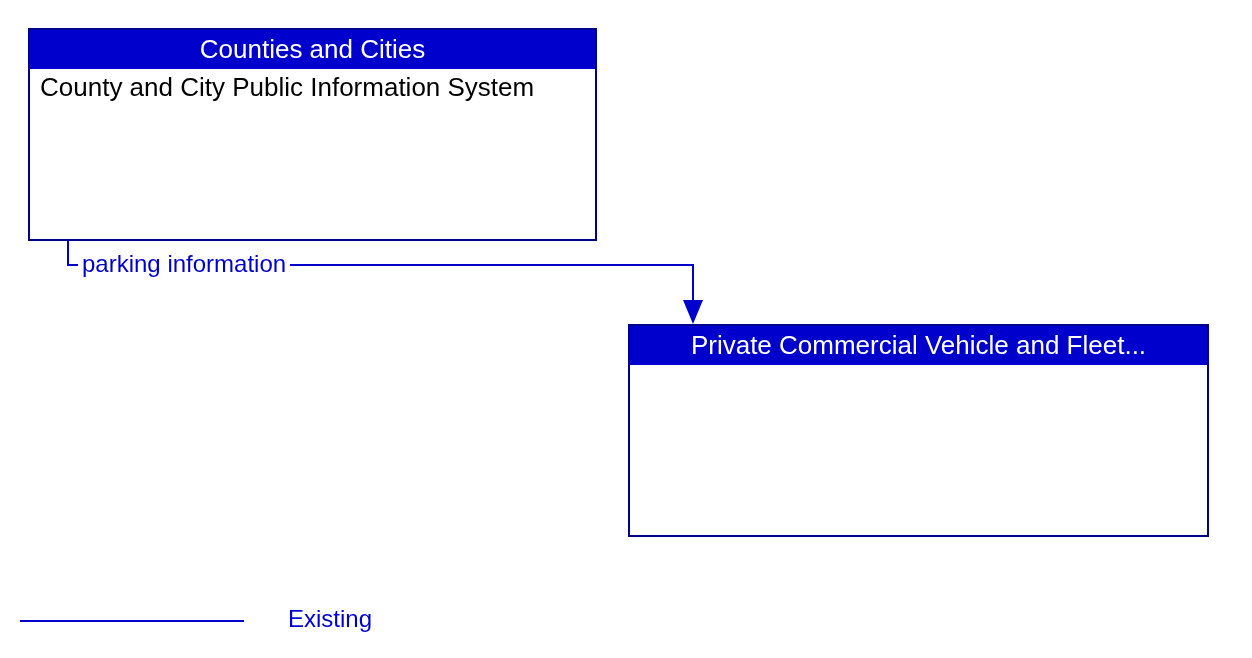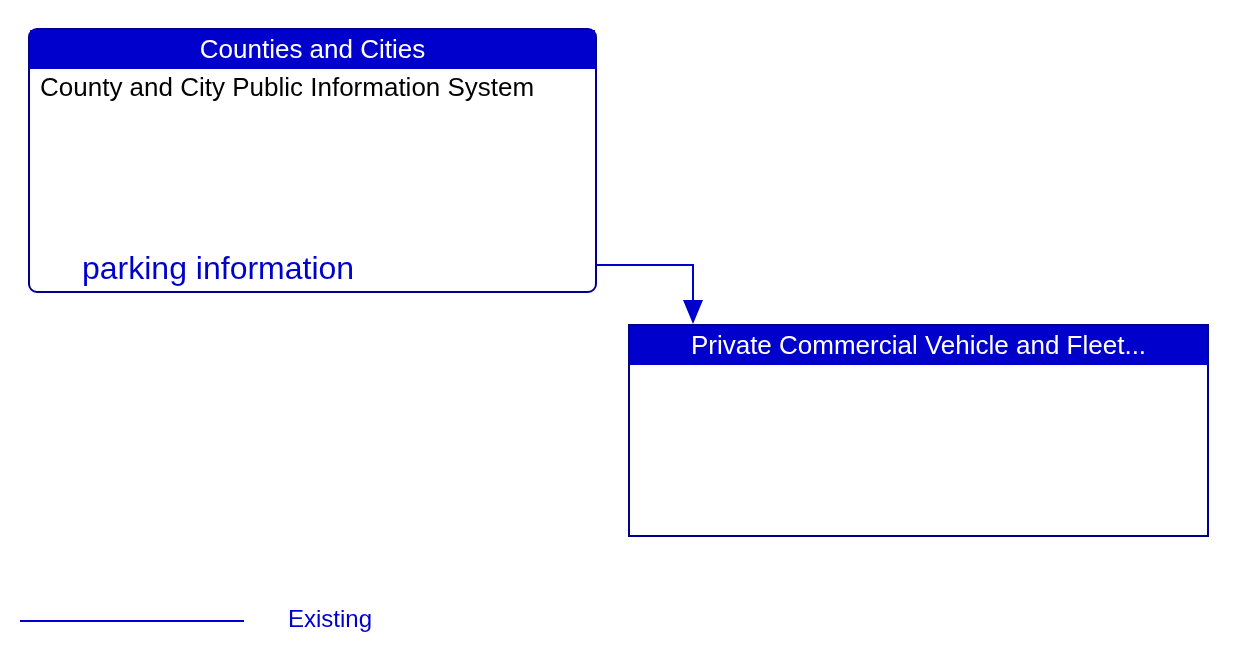--- a/index.html
+++ b/index.html
@@ -30,21 +30,21 @@
   }
   .box-body {
     color: #000000;
     font-size: 26px;
     padding: 4px 10px 0 10px;
     line-height: 1.15;
   }
   .flow-label {
     position: absolute;
     color: #0000cd;
-    font-size: 32px;
+    font-size: 24px;
     background: #ffffff;
     padding: 0 4px;
   }
   .legend-line {
     position: absolute;
     height: 0;
     border-top: 2px solid #0000cd;
   }
   .legend-text {
     position: absolute;
@@ -66,21 +66,21 @@
 <svg class="connector">
   <defs>
     <marker id="arrowhead" markerWidth="12" markerHeight="10" refX="11" refY="5" orient="auto">
       <polygon points="0 0, 12 5, 0 10" fill="#0000cd"></polygon>
     </marker>
   </defs>
 
   <path d="M 68 241 L 68 265 L 693 265 L 693 322" stroke="#0000cd" stroke-width="2" fill="none" marker-end="url(#arrowhead)"></path>
 </svg>
 
-<div class="box" style="left:28px; top:28px; width:569px; height:265px;border-radius:9px;">
+<div class="box" style="left:28px; top:28px; width:569px; height:213px;">
   <div class="box-header">Counties and Cities</div>
   <div class="box-body">County and City Public Information System</div>
 </div>
 
 <div class="box" style="left:628px; top:324px; width:581px; height:213px;">
   <div class="box-header">Private Commercial Vehicle and Fleet...</div>
 </div>
 
 <div class="flow-label" style="left:78px; top:250px;">parking information</div>
 

